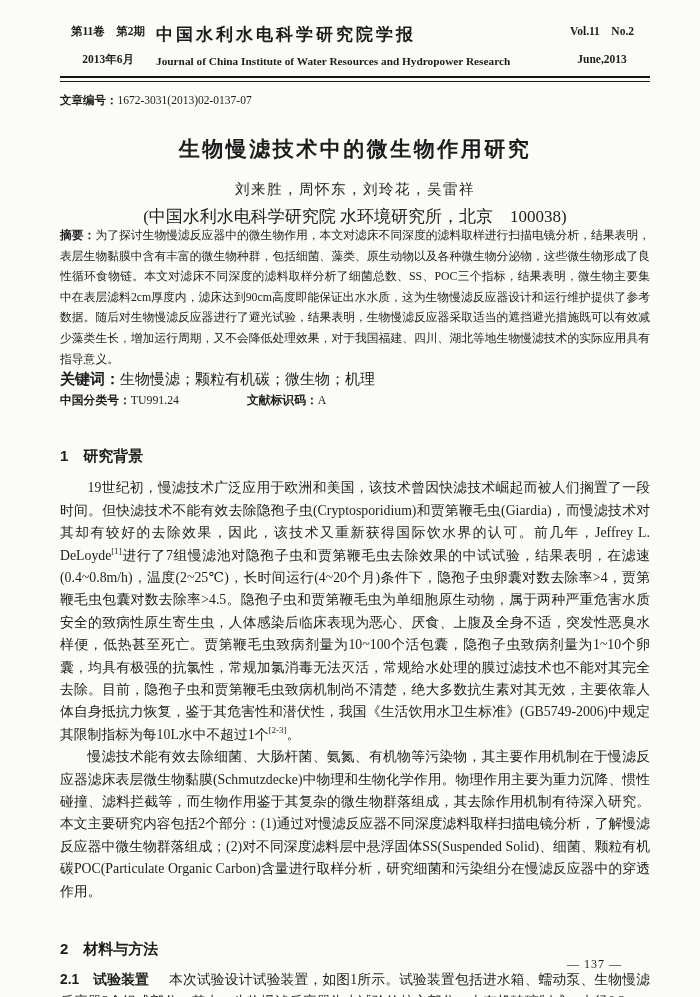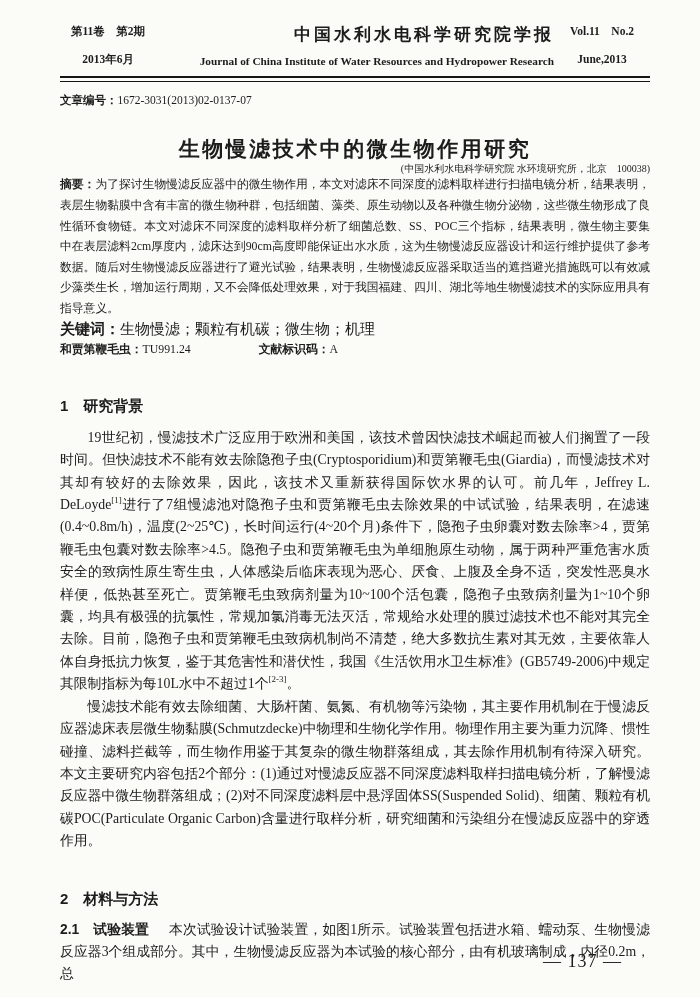--- a/index.html
+++ b/index.html
@@ -10,40 +10,40 @@
     -webkit-font-smoothing:antialiased;
   }
   .page{
     box-sizing:border-box;width:700px;height:997px;
     padding:26px 50px 0 60px;position:relative;
   }
   
   .jhdr{display:flex;justify-content:space-between;align-items:flex-start;}
   .jhdr-side{width:96px;text-align:center;font-weight:bold;font-size:11.5px;line-height:1;}
   .jhdr-side .l2{margin-top:16px;text-align:center;}
-  .jhdr-center{flex:1;text-align:right;}
+  .jhdr-center{flex:1;text-align:left;}
   .jname-cn{
     font-family:"Liberation Sans","DejaVu Sans",sans-serif;
     font-size:17px;font-weight:bold;letter-spacing:3px;line-height:1;
   }
   .jname-en{font-size:11.3px;line-height:1;margin-top:13px;font-weight:bold;}
   .double-rule{
     margin-top:9px;height:3px;
     border-top:2.5px solid #141414;border-bottom:1.5px solid #141414;
   }
   
   .article-id{margin-top:11px;font-size:11.5px;}
   .blk-label{font-family:"Liberation Sans","DejaVu Sans",sans-serif;font-weight:bold;}
   .title{
     font-family:"Liberation Sans","DejaVu Sans",sans-serif;
     font-size:21px;font-weight:bold;letter-spacing:2.5px;
     text-align:center;margin:28px 0 0 0;line-height:1.2;
   }
   .authors{text-align:center;font-size:14.5px;letter-spacing:1.5px;margin-top:21px;line-height:1;}
-  .affiliation{text-align:right;font-size:10px;margin-top:3px;line-height:1;}
+  .affiliation{text-align:center;font-size:17px;margin-top:11px;line-height:1;}
   
   .abstract{font-size:11.8px;line-height:20.6px;text-align:justify;text-justify:inter-ideograph;}
   .kw-line{font-size:15px;line-height:20.6px;}
   .clc-line{font-size:11.8px;line-height:20.6px;}
   .clc-gap{display:inline-block;width:68px;}
   
   h2.sec{
     font-family:"Liberation Sans","DejaVu Sans",sans-serif;
     font-size:15px;font-weight:bold;margin:37px 0 0 0;line-height:1.2;
   }
@@ -53,21 +53,21 @@
   }
   p.body.pfirst{margin-top:12px;}
   p.body sup{font-size:9px;line-height:0;}
   p.runin{text-indent:0;margin-top:11px;}
   .runin-label{
     font-family:"Liberation Sans","DejaVu Sans",sans-serif;font-weight:bold;
     margin-right:20px;
   }
   .pageno{
     position:absolute;right:78px;bottom:25px;
-    font-size:18px;letter-spacing:1px;
+    font-size:12px;letter-spacing:1px;
   }
 </style>
 </head>
 <body>
 
 <div class="page">
 
   <header class="jhdr">
     <div class="jhdr-side">
       <div>第11卷　第2期</div>
@@ -84,32 +84,33 @@
   </header>
 
   <div class="double-rule"></div>
 
   <div class="article-id">
     <span class="blk-label">文章编号：</span><span>1672-3031(2013)02-0137-07</span>
   </div>
 
   <h1 class="title">生物慢滤技术中的微生物作用研究</h1>
 
+  <div class="authors">刘来胜，周怀东，刘玲花，吴雷祥</div>
   <div class="affiliation">(中国水利水电科学研究院 水环境研究所，北京　100038)</div>
 
   <div class="abstract">
     <span class="blk-label">摘要：</span><span>为了探讨生物慢滤反应器中的微生物作用，本文对滤床不同深度的滤料取样进行扫描电镜分析，结果表明，表层生物黏膜中含有丰富的微生物种群，包括细菌、藻类、原生动物以及各种微生物分泌物，这些微生物形成了良性循环食物链。本文对滤床不同深度的滤料取样分析了细菌总数、SS、POC三个指标，结果表明，微生物主要集中在表层滤料2cm厚度内，滤床达到90cm高度即能保证出水水质，这为生物慢滤反应器设计和运行维护提供了参考数据。随后对生物慢滤反应器进行了避光试验，结果表明，生物慢滤反应器采取适当的遮挡避光措施既可以有效减少藻类生长，增加运行周期，又不会降低处理效果，对于我国福建、四川、湖北等地生物慢滤技术的实际应用具有指导意义。</span>
   </div>
 
   <div class="kw-line">
     <span class="blk-label">关键词：</span><span>生物慢滤；颗粒有机碳；微生物；机理</span>
   </div>
 
   <div class="clc-line">
-    <span class="blk-label">和贾第鞭毛虫：</span><span>TU991.24</span><span class="clc-gap"></span><span class="blk-label">文献标识码：</span><span>A</span>
+    <span class="blk-label">中国分类号：</span><span>TU991.24</span><span class="clc-gap"></span><span class="blk-label">文献标识码：</span><span>A</span>
   </div>
 
   <h2 class="sec">1　研究背景</h2>
 
   <p class="body pfirst"><span>19世纪初，慢滤技术广泛应用于欧洲和美国，该技术曾因快滤技术崛起而被人们搁置了一段时间。但快滤技术不能有效去除隐孢子虫(Cryptosporidium)和贾第鞭毛虫(Giardia)，而慢滤技术对其却有较好的去除效果，因此，该技术又重新获得国际饮水界的认可。前几年，Jeffrey L. DeLoyde</span><sup>[1]</sup><span>进行了7组慢滤池对隐孢子虫和贾第鞭毛虫去除效果的中试试验，结果表明，在滤速(0.4~0.8m/h)，温度(2~25℃)，长时间运行(4~20个月)条件下，隐孢子虫卵囊对数去除率&gt;4，贾第鞭毛虫包囊对数去除率&gt;4.5。隐孢子虫和贾第鞭毛虫为单细胞原生动物，属于两种严重危害水质安全的致病性原生寄生虫，人体感染后临床表现为恶心、厌食、上腹及全身不适，突发性恶臭水样便，低热甚至死亡。贾第鞭毛虫致病剂量为10~100个活包囊，隐孢子虫致病剂量为1~10个卵囊，均具有极强的抗氯性，常规加氯消毒无法灭活，常规给水处理的膜过滤技术也不能对其完全去除。目前，隐孢子虫和贾第鞭毛虫致病机制尚不清楚，绝大多数抗生素对其无效，主要依靠人体自身抵抗力恢复，鉴于其危害性和潜伏性，我国《生活饮用水卫生标准》(GB5749-2006)中规定其限制指标为每10L水中不超过1个</span><sup>[2-3]</sup><span>。</span></p>
 
   <p class="body"><span>慢滤技术能有效去除细菌、大肠杆菌、氨氮、有机物等污染物，其主要作用机制在于慢滤反应器滤床表层微生物黏膜(Schmutzdecke)中物理和生物化学作用。物理作用主要为重力沉降、惯性碰撞、滤料拦截等，而生物作用鉴于其复杂的微生物群落组成，其去除作用机制有待深入研究。本文主要研究内容包括2个部分：(1)通过对慢滤反应器不同深度滤料取样扫描电镜分析，了解慢滤反应器中微生物群落组成；(2)对不同深度滤料层中悬浮固体SS(Suspended Solid)、细菌、颗粒有机碳POC(Particulate Organic Carbon)含量进行取样分析，研究细菌和污染组分在慢滤反应器中的穿透作用。</span></p>
 
   <h2 class="sec">2　材料与方法</h2>
 

